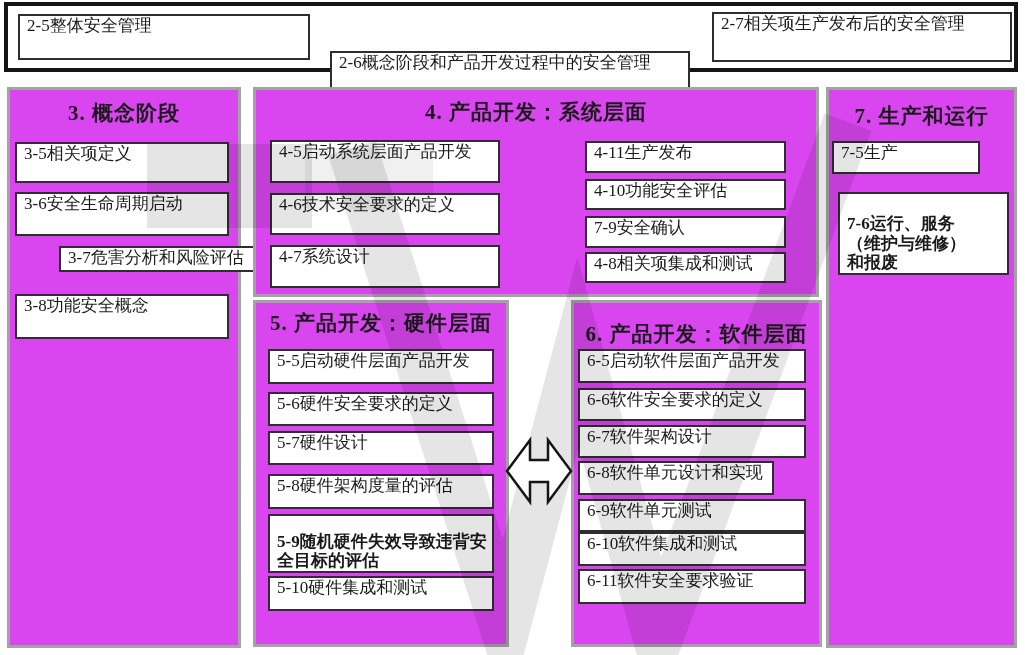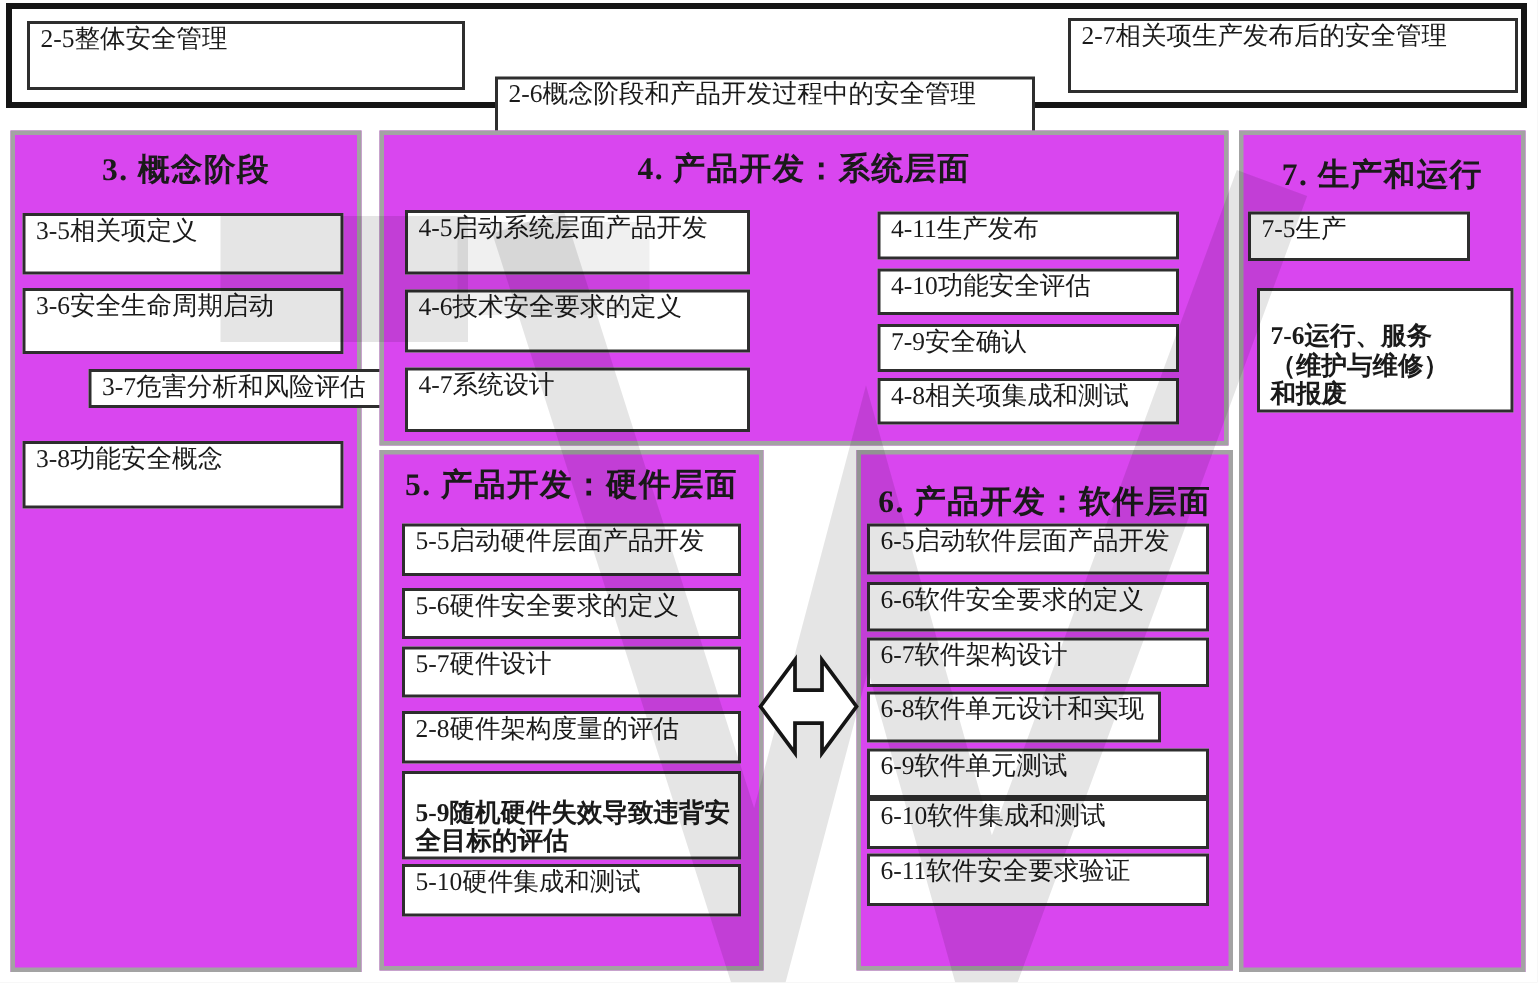--- a/index.html
+++ b/index.html
@@ -87,21 +87,21 @@
     <div class="abs item" style="left:12px;top:46px;width:226px;height:35px;">
       <span>5-5启动硬件层面产品开发</span>
     </div>
     <div class="abs item" style="left:12px;top:89px;width:226px;height:34px;">
       <span>5-6硬件安全要求的定义</span>
     </div>
     <div class="abs item" style="left:12px;top:128px;width:226px;height:34px;">
       <span>5-7硬件设计</span>
     </div>
     <div class="abs item" style="left:12px;top:171px;width:226px;height:35px;">
-      <span>2-8硬件架构度量的评估</span>
+      <span>5-8硬件架构度量的评估</span>
     </div>
     <div class="abs item multiline" style="left:12px;top:211px;width:226px;height:59px;">
       <span>5-9随机硬件失效导致违背安全目标的评估</span>
     </div>
     <div class="abs item" style="left:12px;top:273px;width:226px;height:35px;">
       <span>5-10硬件集成和测试</span>
     </div>
   </div>
 
   <div class="abs sec" style="left:571px;top:300px;width:251px;height:347px;">

